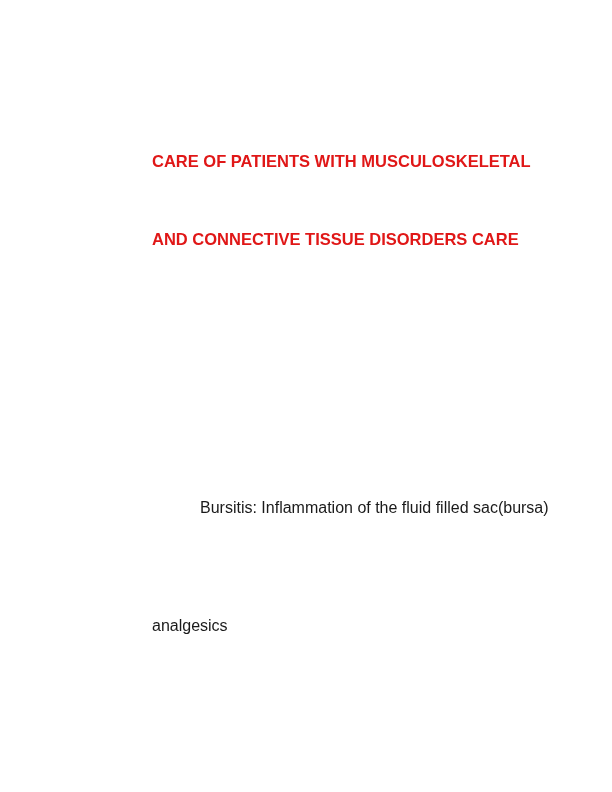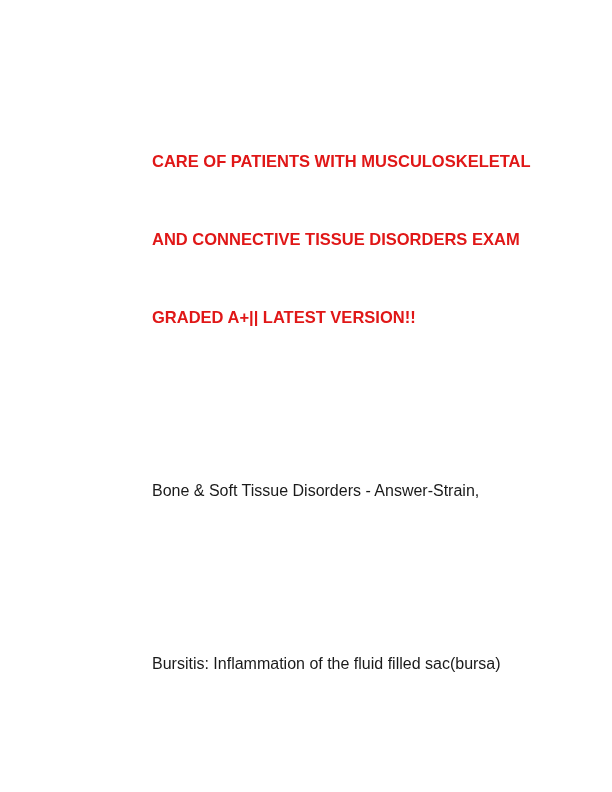--- a/index.html
+++ b/index.html
@@ -36,39 +36,38 @@
   .doc-title .line,
   .paragraph .line {
     white-space: nowrap;
   }
   .paragraph {
     color: var(--body-color);
     font-size: 16px;
     line-height: 46px;
   }
   .paragraph.p-gap-large { margin-bottom: 63px; }
-  .paragraph.p-gap-small { margin-bottom: 8px; }
+  .paragraph.p-gap-small { margin-bottom: 8px; margin-left: 48px; }
 </style>
 </head>
 <body>
 
 <div class="page">
   <div class="content">
 
     <div class="doc-title">
       <div class="line">CARE OF PATIENTS WITH MUSCULOSKELETAL</div>
-      <div class="line">AND CONNECTIVE TISSUE DISORDERS EXAM</div>
-      <div class="line">GRADED A+|| LATEST VERSION!!</div>
+      <div class="line">AND CONNECTIVE TISSUE DISORDERS CARE</div>
     </div>
 
     <div class="paragraph p-gap-large">
-      <div class="line">Bone &amp; Soft Tissue Disorders - Answer-Strain,</div>
     </div>
 
     <div class="paragraph p-gap-small">
       <div class="line">Bursitis: Inflammation of the fluid filled sac(bursa)</div>
     </div>
 
     <div class="paragraph">
+      <div class="line">analgesics</div>
     </div>
 
   </div>
 </div>
 
 </body></html>

